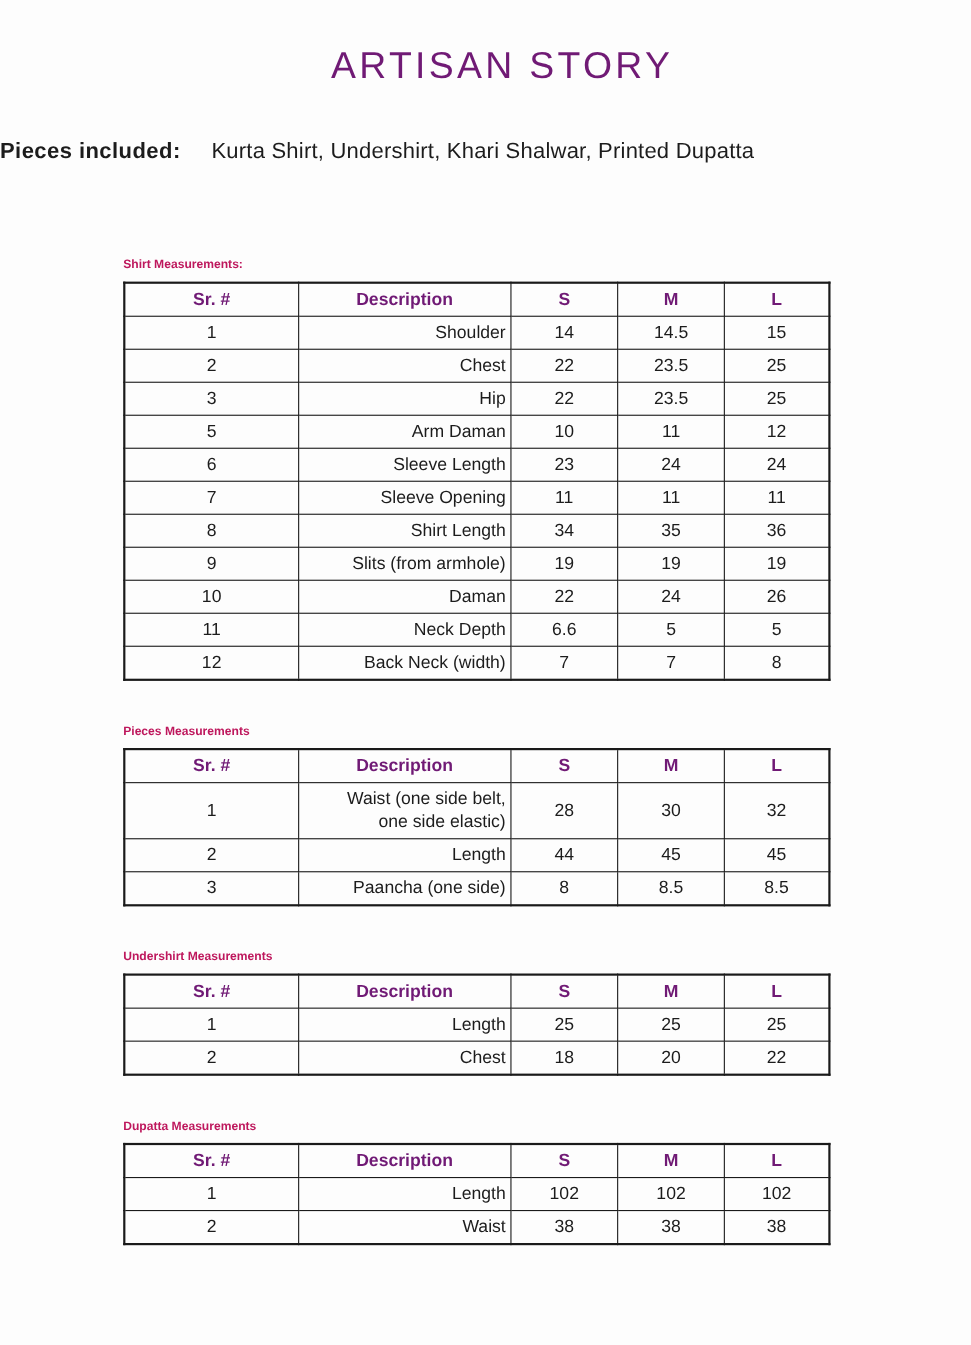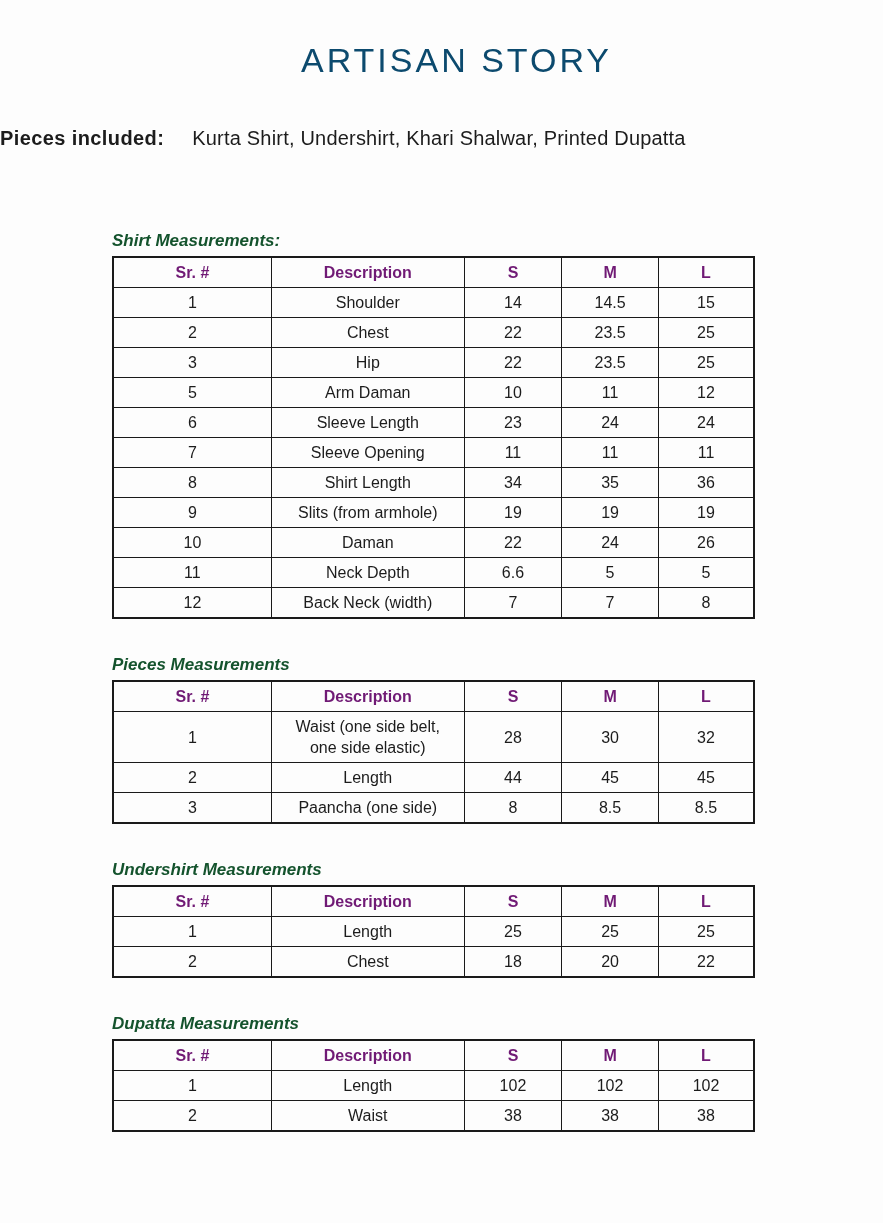--- a/index.html
+++ b/index.html
@@ -16,21 +16,21 @@
     height: 1223px;
     padding-top: 42px;
     position: relative;
   }
   .doc-title {
     text-align: center;
     font-size: 34px;
     font-weight: 400;
     letter-spacing: 3px;
     line-height: 36px;
-    color: #0c4a6e;
+    color: #701a75;
     margin-left: 30px; 
   }
   .pieces-row {
     margin-top: 47px;
     font-size: 20px;
     line-height: 26px;
     white-space: nowrap;
   }
   .pieces-label {
     font-weight: 700;
@@ -41,47 +41,46 @@
     font-weight: 400;
     letter-spacing: 0.2px;
   }
   .tables-area {
     margin-left: 112px;
     width: 643px;
   }
   .section.first { margin-top: 80px; }
   .section + .section { margin-top: 36px; }
   .section-title {
-    font-size: 17px;
+    font-size: 11px;
     font-weight: 700;
     line-height: 20px;
     margin-bottom: 5px;
-    color: #14532d;
-    font-style: italic;
+    color: #be185d;
   }
   table.meas {
     width: 100%;
     border-collapse: collapse;
     border: 2px solid #1a1a1a;
     table-layout: fixed;
   }
   table.meas th, table.meas td {
     border: 1.5px solid #1a1a1a;
     text-align: center;
     vertical-align: middle;
     font-size: 16px;
     line-height: 21px;
     padding: 4px 4px;
     color: #1c1c1c;
   }
   table.meas th {
     font-weight: 700;
     color: #701a75;
   }
-  table.meas td.desc { white-space: pre-line; }
+  table.meas td.desc { white-space: pre-line; text-align: right; }
   col.c-sr   { width: 24.7%; }
   col.c-desc { width: 30.1%; }
   col.c-s    { width: 15.2%; }
   col.c-m    { width: 15.1%; }
   col.c-l    { width: 14.9%; }
 </style>
 </head>
 <body>
 
 <div class="page">

